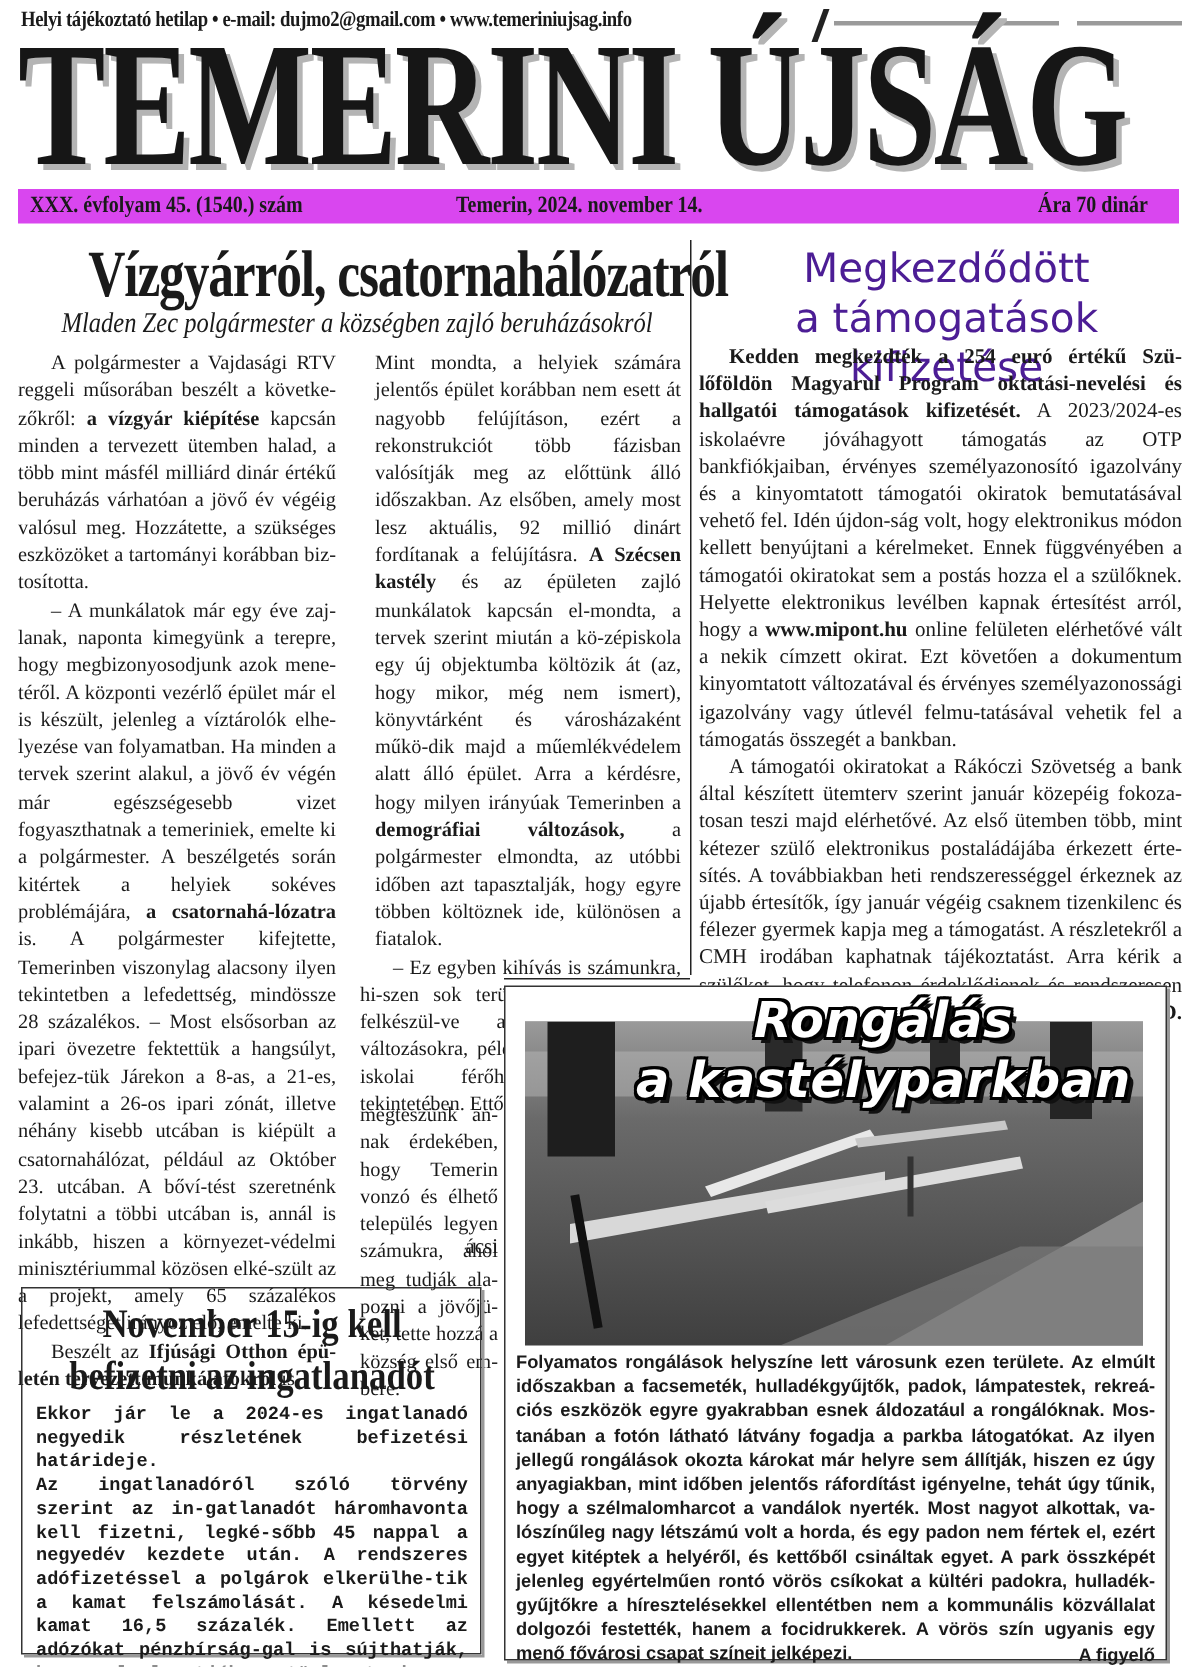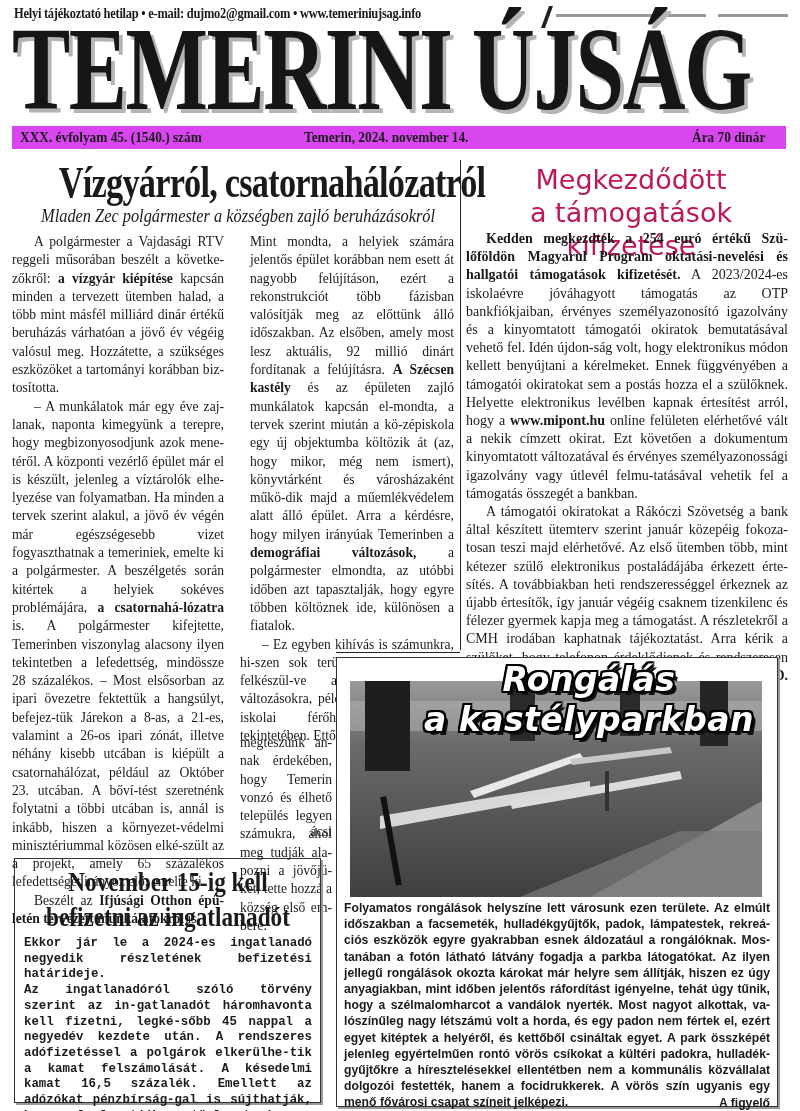--- a/index.html
+++ b/index.html
@@ -22,21 +22,21 @@
   .col b { font-weight:bold; }
   .col1 { left:12px; top:233px; width:212px; }
   .col2 { left:240px; top:233px; width:214px; }
   .col2-narrow { left:240px; top:734px; width:92px; font-size:13.6px; line-height:18.3px; text-align:justify; }
   .sig-acsi { left:240px; top:824px; width:92px; text-align:right; font-weight:normal; font-size:14px; }
 
   .vrule-lead { left:460px; top:160px; width:1px; height:490px; background:#222; }
   .vrule-lead2 { left:336px; top:652px; width:124px; height:1px; background:#222; }
 
   
-  .right-title { left:462px; top:163px; width:338px; text-align:center; font-family:"DejaVu Sans", sans-serif; font-size:27px; line-height:33px; font-weight:normal; color:#be185d; }
+  .right-title { left:462px; top:163px; width:338px; text-align:center; font-family:"DejaVu Sans", sans-serif; font-size:27px; line-height:33px; font-weight:normal; color:#4c1d95; }
   .right-body { left:466px; top:230px; width:322px; font-size:14px; line-height:18.2px; text-align:justify; }
   .right-body p { margin:0; text-indent:20px; }
   .right-body .sig { display:block; text-align:right; font-weight:bold; margin-top:-18px; }
 
   
   .photo-box { left:336px; top:657px; width:440px; height:448px; border:1.5px solid #333; box-shadow:2px 2px 0 #999; background:#fff; }
   .photo { left:350px; top:681px; width:412px; height:216px; overflow:hidden; background:#5a5a5a; }
   .photo svg { display:block; }
   .photo-title { left:336px; top:660px; width:442px; text-align:center; font-family:"DejaVu Sans", sans-serif; font-weight:bold; font-style:italic; font-size:33px; line-height:40px; color:#fff; letter-spacing:0.5px;
      text-shadow: 2px 2px 0 #000, -2px -2px 0 #000, 2px -2px 0 #000, -2px 2px 0 #000, 0 2px 0 #000, 2px 0 0 #000, 0 -2px 0 #000, -2px 0 0 #000, 4px 4px 0 #111; padding-left: 32px; }

